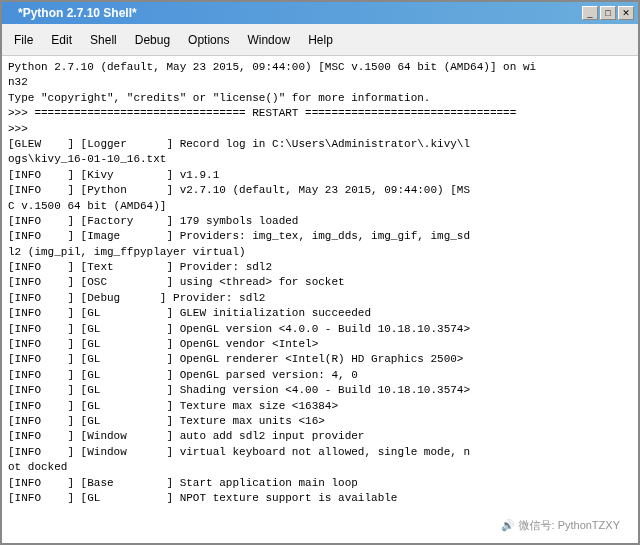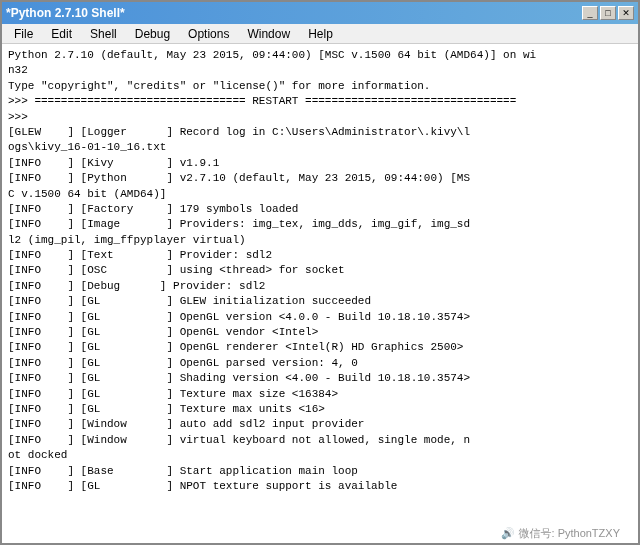--- a/index.html
+++ b/index.html
@@ -29,20 +29,21 @@
       justify-content: space-between;
       padding: 0 4px;
       flex-shrink: 0;
     }
 
     .title-bar-text {
       color: white;
       font-family: Arial, sans-serif;
       font-size: 12px;
       font-weight: bold;
+      margin-left: 12px;
     }
 
     .title-bar-controls {
       display: flex;
       gap: 2px;
     }
 
     .title-btn {
       width: 16px;
       height: 14px;
@@ -53,21 +54,21 @@
       background: #d4d0c8;
       border: 1px solid #888;
       border-top-color: #fff;
       border-left-color: #fff;
       cursor: pointer;
       font-family: Arial, sans-serif;
     }
 
     .menubar {
       background: #f0f0f0;
-      height: 20px;
+      height: 32px;
       display: flex;
       align-items: center;
       padding: 0 4px;
       border-bottom: 1px solid #ccc;
       flex-shrink: 0;
       gap: 2px;
     }
 
     .menu-item {
       padding: 2px 8px;
@@ -95,21 +96,21 @@
     .console-area::-webkit-scrollbar-track {
       background: #f0f0f0;
     }
     .console-area::-webkit-scrollbar-thumb {
       background: #c0c0c0;
       border: 1px solid #888;
     }
 
     .watermark {
       position: absolute;
-      bottom: 4px;
+      bottom: 12px;
       right: 20px;
       font-family: Arial, sans-serif;
       font-size: 11px;
       color: rgba(100,100,100,0.7);
     }
 
     .console-line {
       white-space: pre-wrap;
       word-break: break-all;
     }

